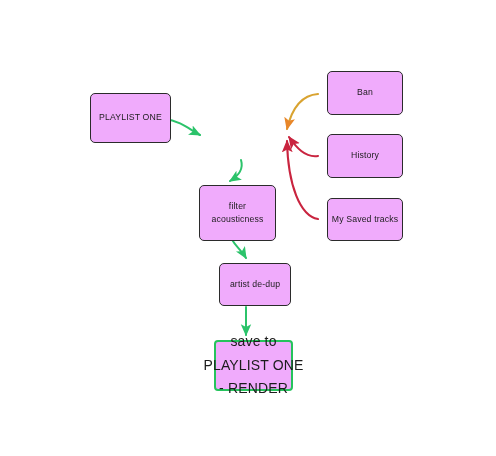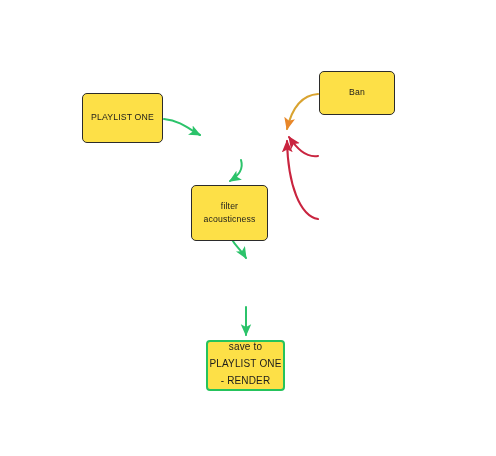--- a/index.html
+++ b/index.html
@@ -20,40 +20,40 @@
   #edges {
     position: absolute;
     left: 0;
     top: 0;
     width: 496px;
     height: 456px;
   }
   .node {
     position: absolute;
     box-sizing: border-box;
-    background: #fde047;
+    background: #f0abfc;
     border: 1.4px solid #2b2b2b;
     border-radius: 5px;
     display: flex;
     flex-direction: column;
     align-items: center;
     justify-content: center;
     color: #1c1c1c;
     font-size: 8.7px;
     line-height: 1.55;
     letter-spacing: 0.15px;
     text-align: center;
     z-index: 2;
+    margin-left: 8px;
   }
   .node.render-node {
     border: 2.8px solid #25c35c;
     border-radius: 4px;
-    font-size: 10px;
+    font-size: 14px;
     line-height: 1.7;
-    justify-content: flex-end;
   }
   .node .line {
     display: block;
     white-space: nowrap;
   }
 </style>
 </head>
 <body>
 
 <div id="canvas">
@@ -89,26 +89,35 @@
   <div class="node" style="left:82px; top:93px; width:81px; height:50px;">
     <span class="line">PLAYLIST ONE</span>
   </div>
 
 
   <div class="node" style="left:191px; top:185px; width:77px; height:56px;">
     <span class="line">filter</span>
     <span class="line">acousticness</span>
   </div>
 
+  <div class="node" style="left:211px; top:263px; width:72px; height:43px;">
+    <span class="line">artist de-dup</span>
+  </div>
 
   <div class="node render-node" style="left:206px; top:340px; width:79px; height:51px;">
     <span class="line">save to</span>
     <span class="line">PLAYLIST ONE</span>
     <span class="line">- RENDER</span>
   </div>
 
   <div class="node" style="left:319px; top:71px; width:76px; height:44px;">
     <span class="line">Ban</span>
   </div>
 
+  <div class="node" style="left:319px; top:134px; width:76px; height:44px;">
+    <span class="line">History</span>
+  </div>
 
+  <div class="node" style="left:319px; top:198px; width:76px; height:43px;">
+    <span class="line">My Saved tracks</span>
+  </div>
 
 </div>
 
 </body></html>

